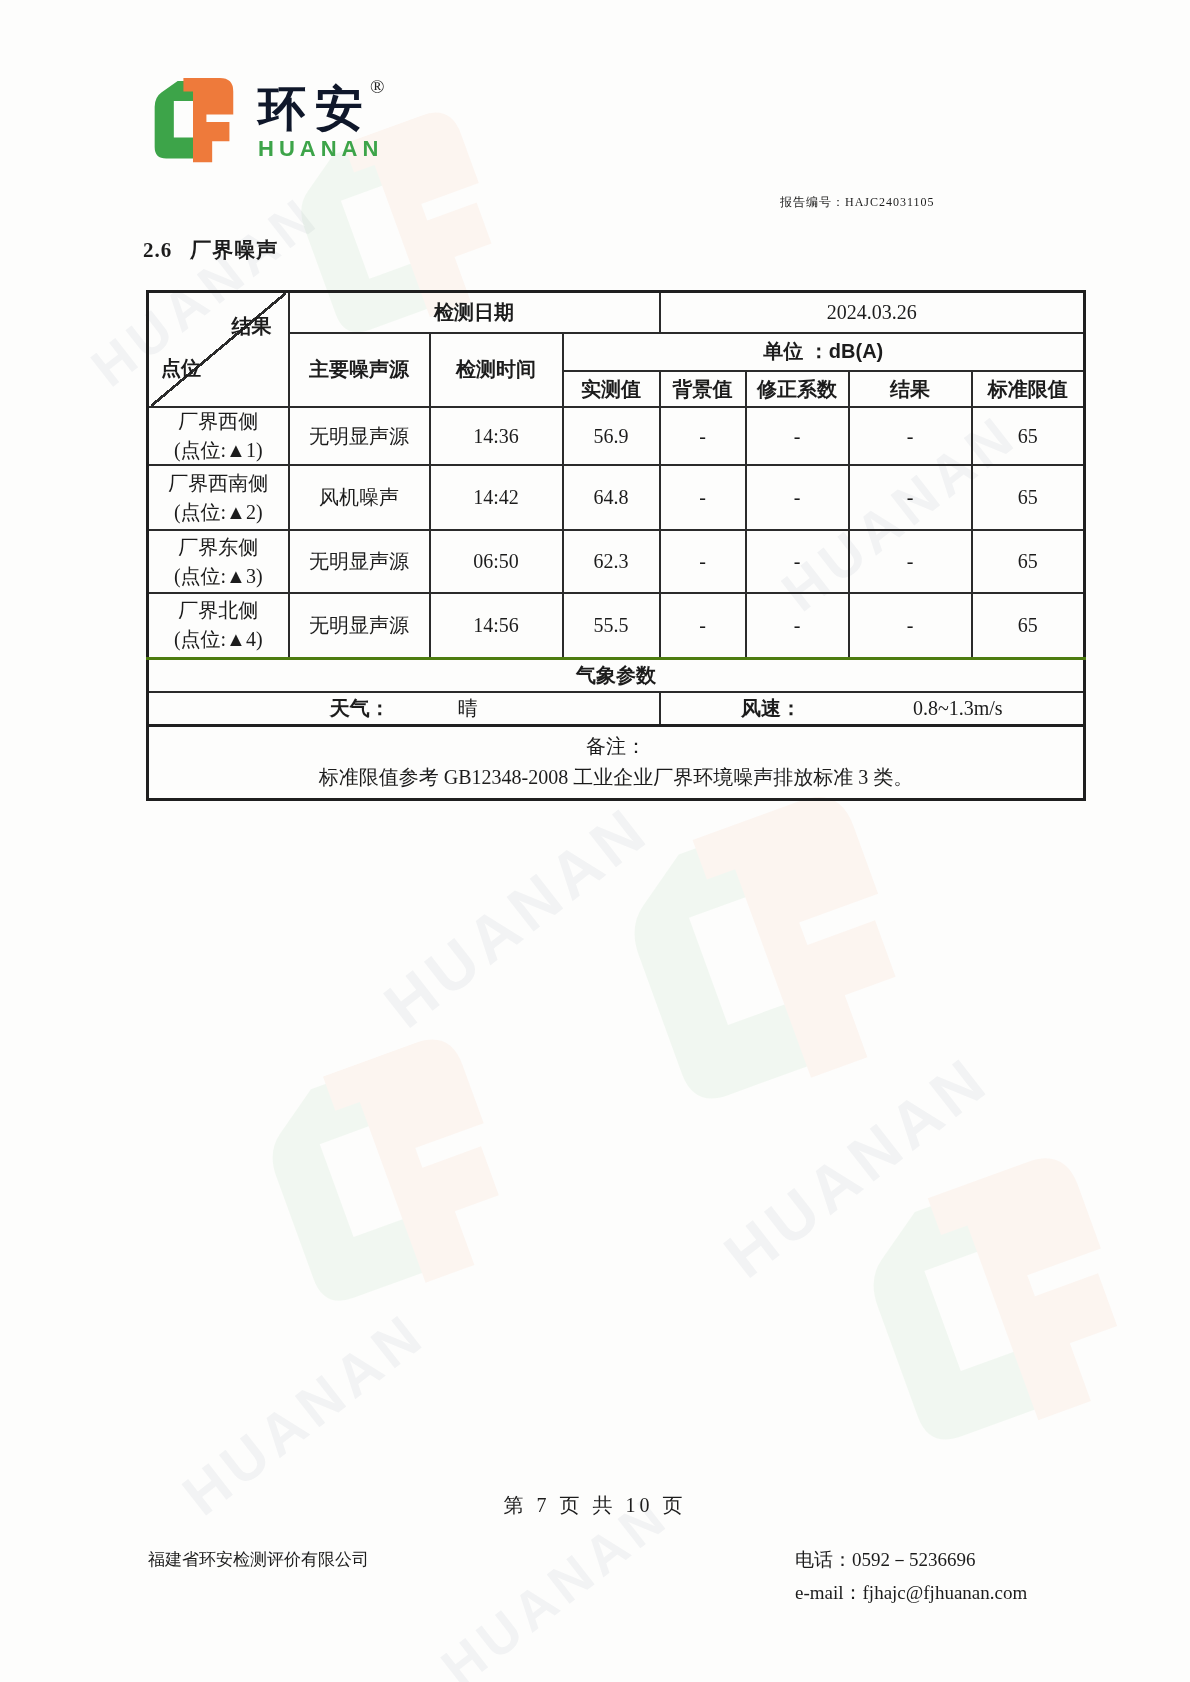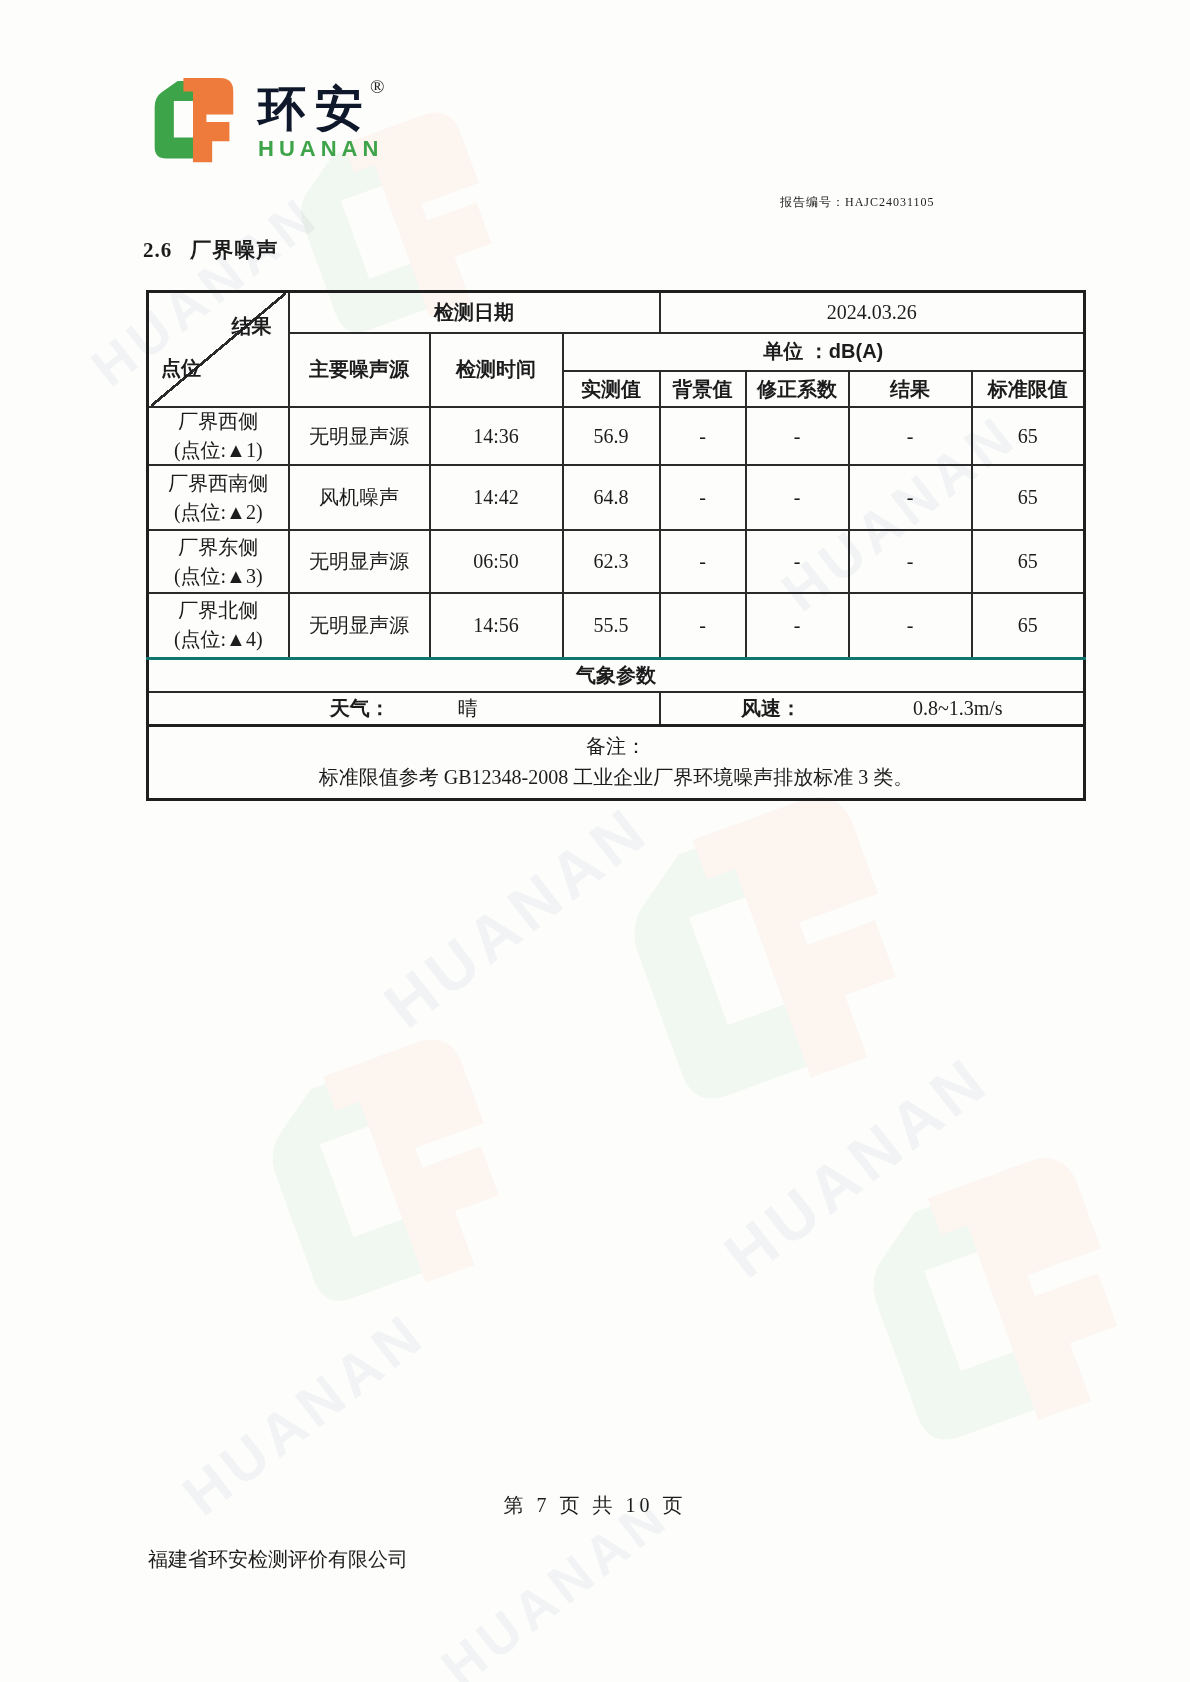--- a/index.html
+++ b/index.html
@@ -40,32 +40,32 @@
   
   td.c-corner{padding:0;}
   .corner{position:relative;width:100%;height:113px;
     background:linear-gradient(to bottom right,transparent 49.2%,#2b2b2b 49.2%,#2b2b2b 50.8%,transparent 50.8%);}
   .corner-top{position:absolute;top:20px;right:14px;font-weight:bold;
               font-family:"Liberation Sans","DejaVu Sans",sans-serif;}
   .corner-bottom{position:absolute;bottom:24px;left:10px;font-weight:bold;
               font-family:"Liberation Sans","DejaVu Sans",sans-serif;}
   .loc2{margin-top:2px;text-align:center;}
   
-  tr.meteo td{border-top:3px solid #0f766e;}
+  tr.meteo td{border-top:3px solid #4d7c0f;}
   tr.weather td{border-bottom:3px solid #1f1f1f;}
   td.weather-cell{text-align:left;padding-left:42px;}
   td.weather-cell .val{margin-left:68px;}
   td.wind-cell{text-align:left;padding-left:42px;}
   td.wind-cell .val{margin-left:112px;}
   
   td.remark-cell{text-align:left;padding:8px 10px 12px 12px;vertical-align:top;line-height:31px;}
   
   .page-number{position:absolute;left:0;top:1492px;width:100%;text-align:center;
                font-size:20px;letter-spacing:4px;}
-  .footer-left{position:absolute;left:148px;top:1543px;font-size:20px;line-height:33px;}
+  .footer-left{position:absolute;left:148px;top:1543px;font-size:17px;line-height:33px;}
   .footer-right{position:absolute;left:795px;top:1543px;font-size:19px;line-height:33px;}
 </style>
 </head>
 <body>
 
 <div class="page">
 
   <svg width="0" height="0" style="position:absolute">
       <defs>
     <g id="logoMarkShape">
@@ -222,14 +222,22 @@
         </tr>
       </tbody>
     </table>
   </div>
 
   <div class="page-number">第 7 页 共 10 页</div>
 
   <div class="footer-left">
     <div>福建省环安检测评价有限公司</div>
   </div>
+  <div class="footer-right">
+    <div>
+      <span>电话：</span><span>0592－5236696</span>
+    </div>
+    <div>
+      <span>e-mail：</span><span>fjhajc@fjhuanan.com</span>
+    </div>
+  </div>
 
 </div>
 
 </body></html>

